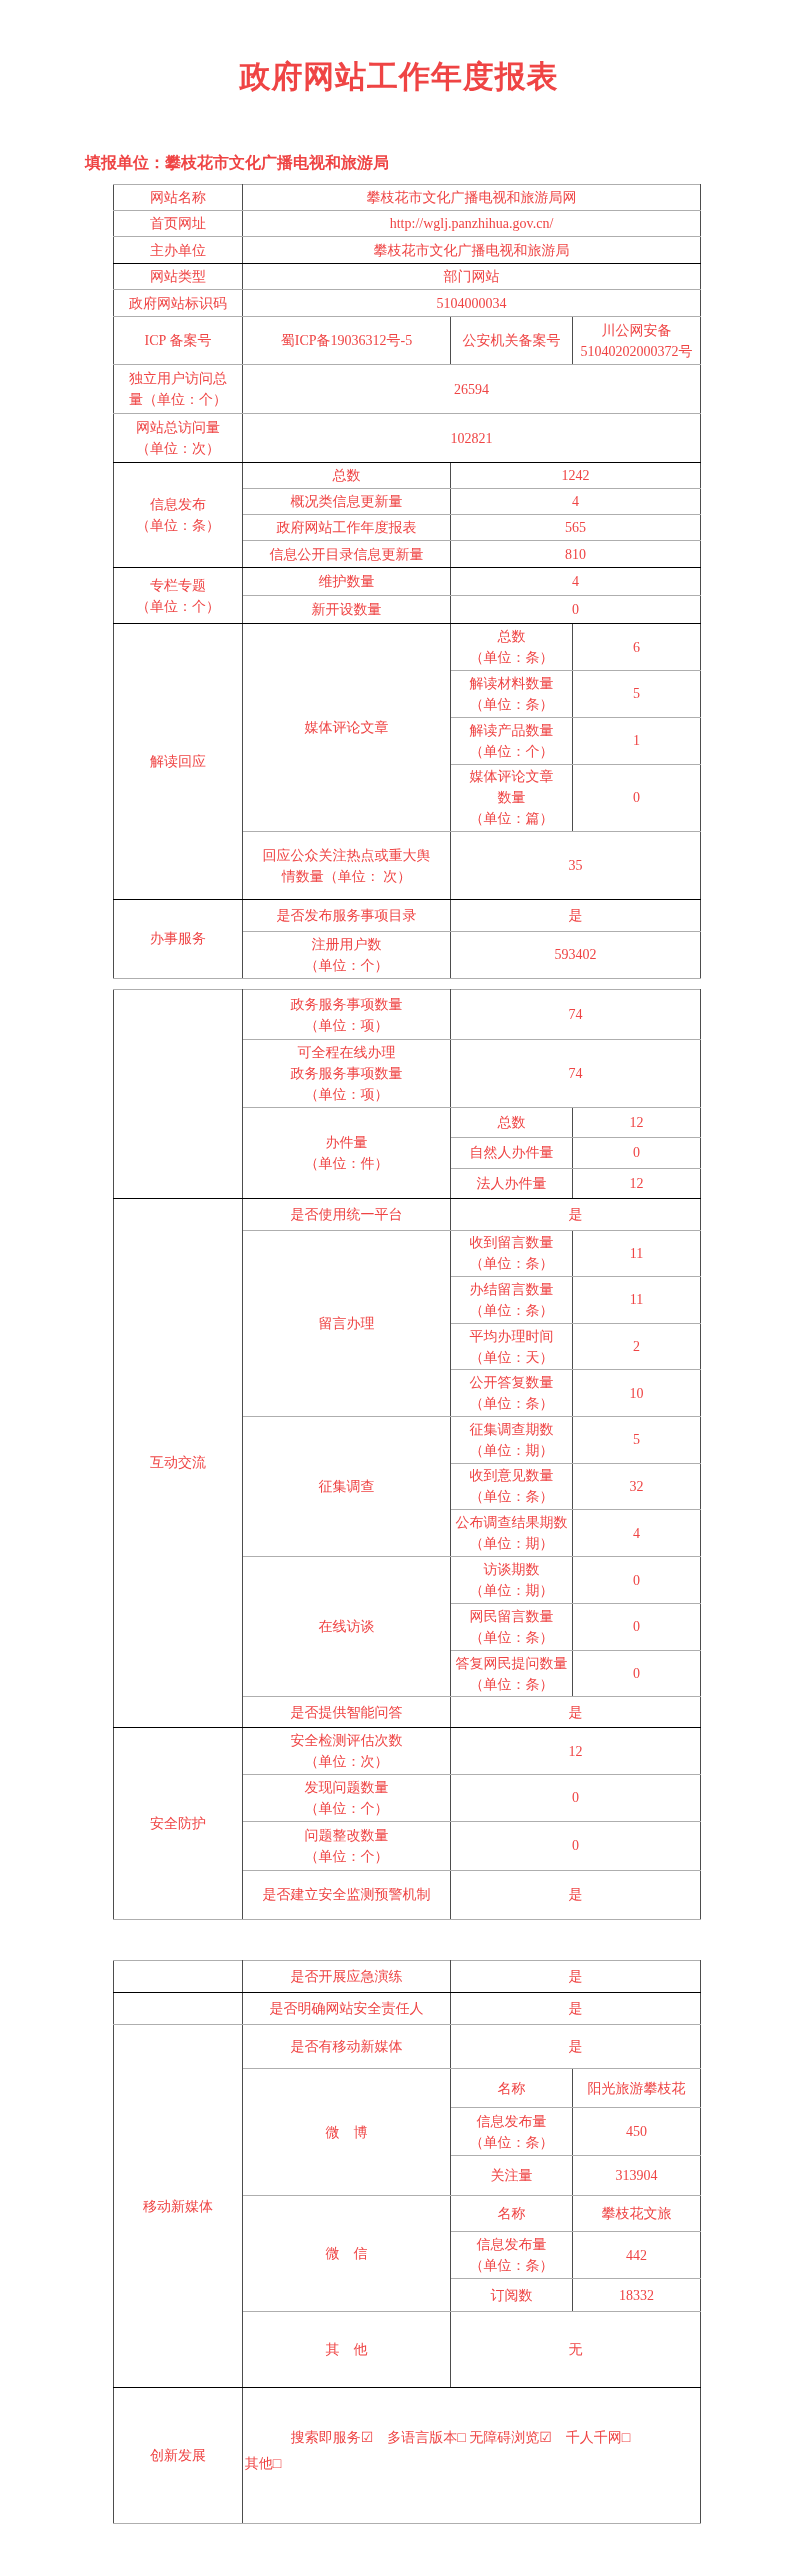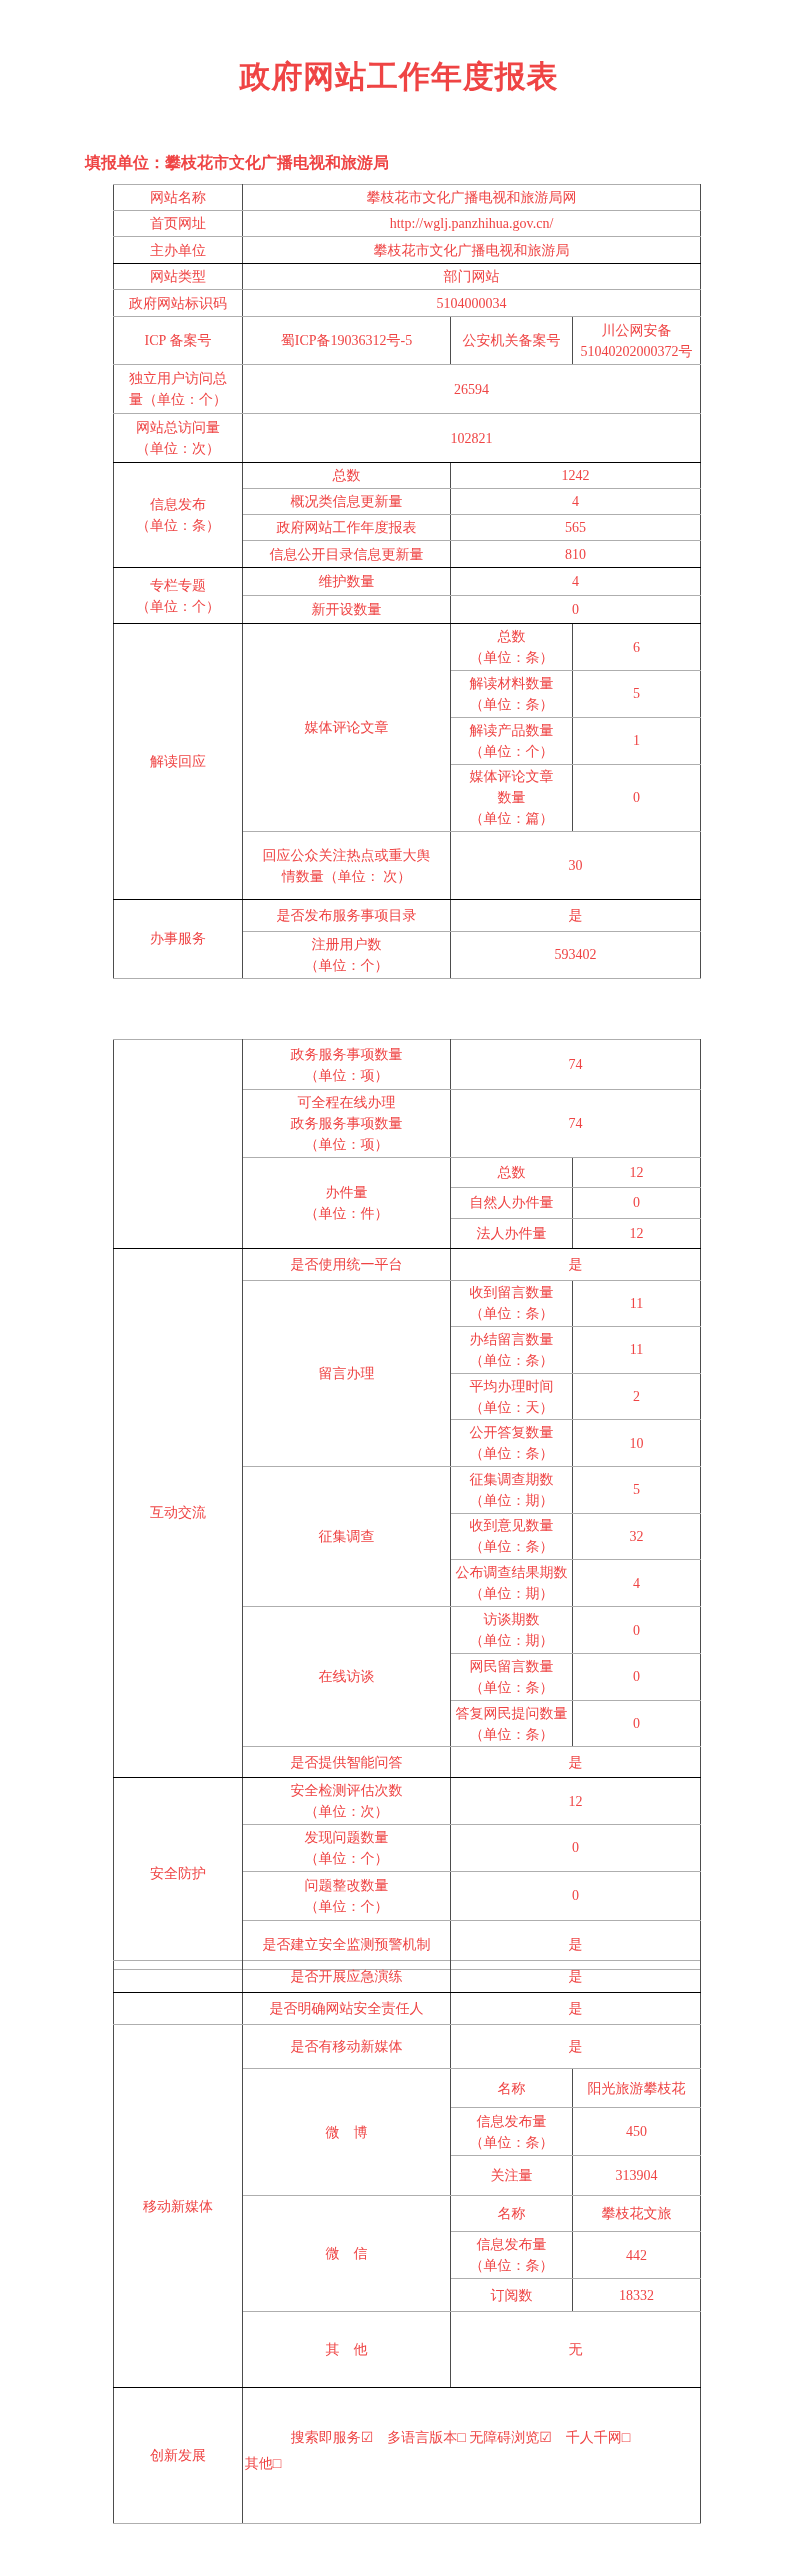--- a/index.html
+++ b/index.html
@@ -18,21 +18,21 @@
   .unit-line {
     position:absolute; top:153px; left:85px;
     font-size:16px; font-weight:bold;
   }
   table.tbl {
     position:absolute; left:113px; border-collapse:collapse; table-layout:fixed;
     width:586px;
     border-left:0.9px solid #4d4d4d; border-right:0.9px solid #4d4d4d;
     border-top:0.9px solid #c3c3c3; border-bottom:1.8px solid #2a2a2a;
   }
-  #t1 { top:184px; } #t2 { top:1039px;padding-left:32px; } #t3 { top:1931px; }
+  #t1 { top:184px; } #t2 { top:989px;padding-left:32px; } #t3 { top:1931px; }
   #t3 { border-bottom:0.9px solid #6b6b6b;margin-top:29px; }
   td {
     border-left:0.9px solid #4d4d4d; border-right:0.9px solid #4d4d4d;
     border-top:0.9px solid #aeaeae; border-bottom:0.9px solid #aeaeae;
     text-align:center; vertical-align:middle;
     font-size:14px; line-height:1.5; padding:1.8px 3.5px;
     white-space:pre-line; overflow:hidden;
   }
   tr.bb2 > td, td.bb2 { border-bottom:1.8px solid #000000; }
   td.innov {
@@ -143,21 +143,21 @@
     </tr>
     <tr style="height:66px">
       <td>媒体评论文章
 数量
 （单位：篇）</td>
       <td>0</td>
     </tr>
     <tr style="height:68px" class="bb2">
       <td>回应公众关注热点或重大舆
 情数量（单位： 次）</td>
-      <td colspan="2">30</td>
+      <td colspan="2">35</td>
     </tr>
 
     <tr style="height:32px">
       <td rowspan="2">办事服务</td>
       <td>是否发布服务事项目录</td>
       <td colspan="2">是</td>
     </tr>
     <tr style="height:45px">
       <td>注册用户数
 （单位：个）</td>

